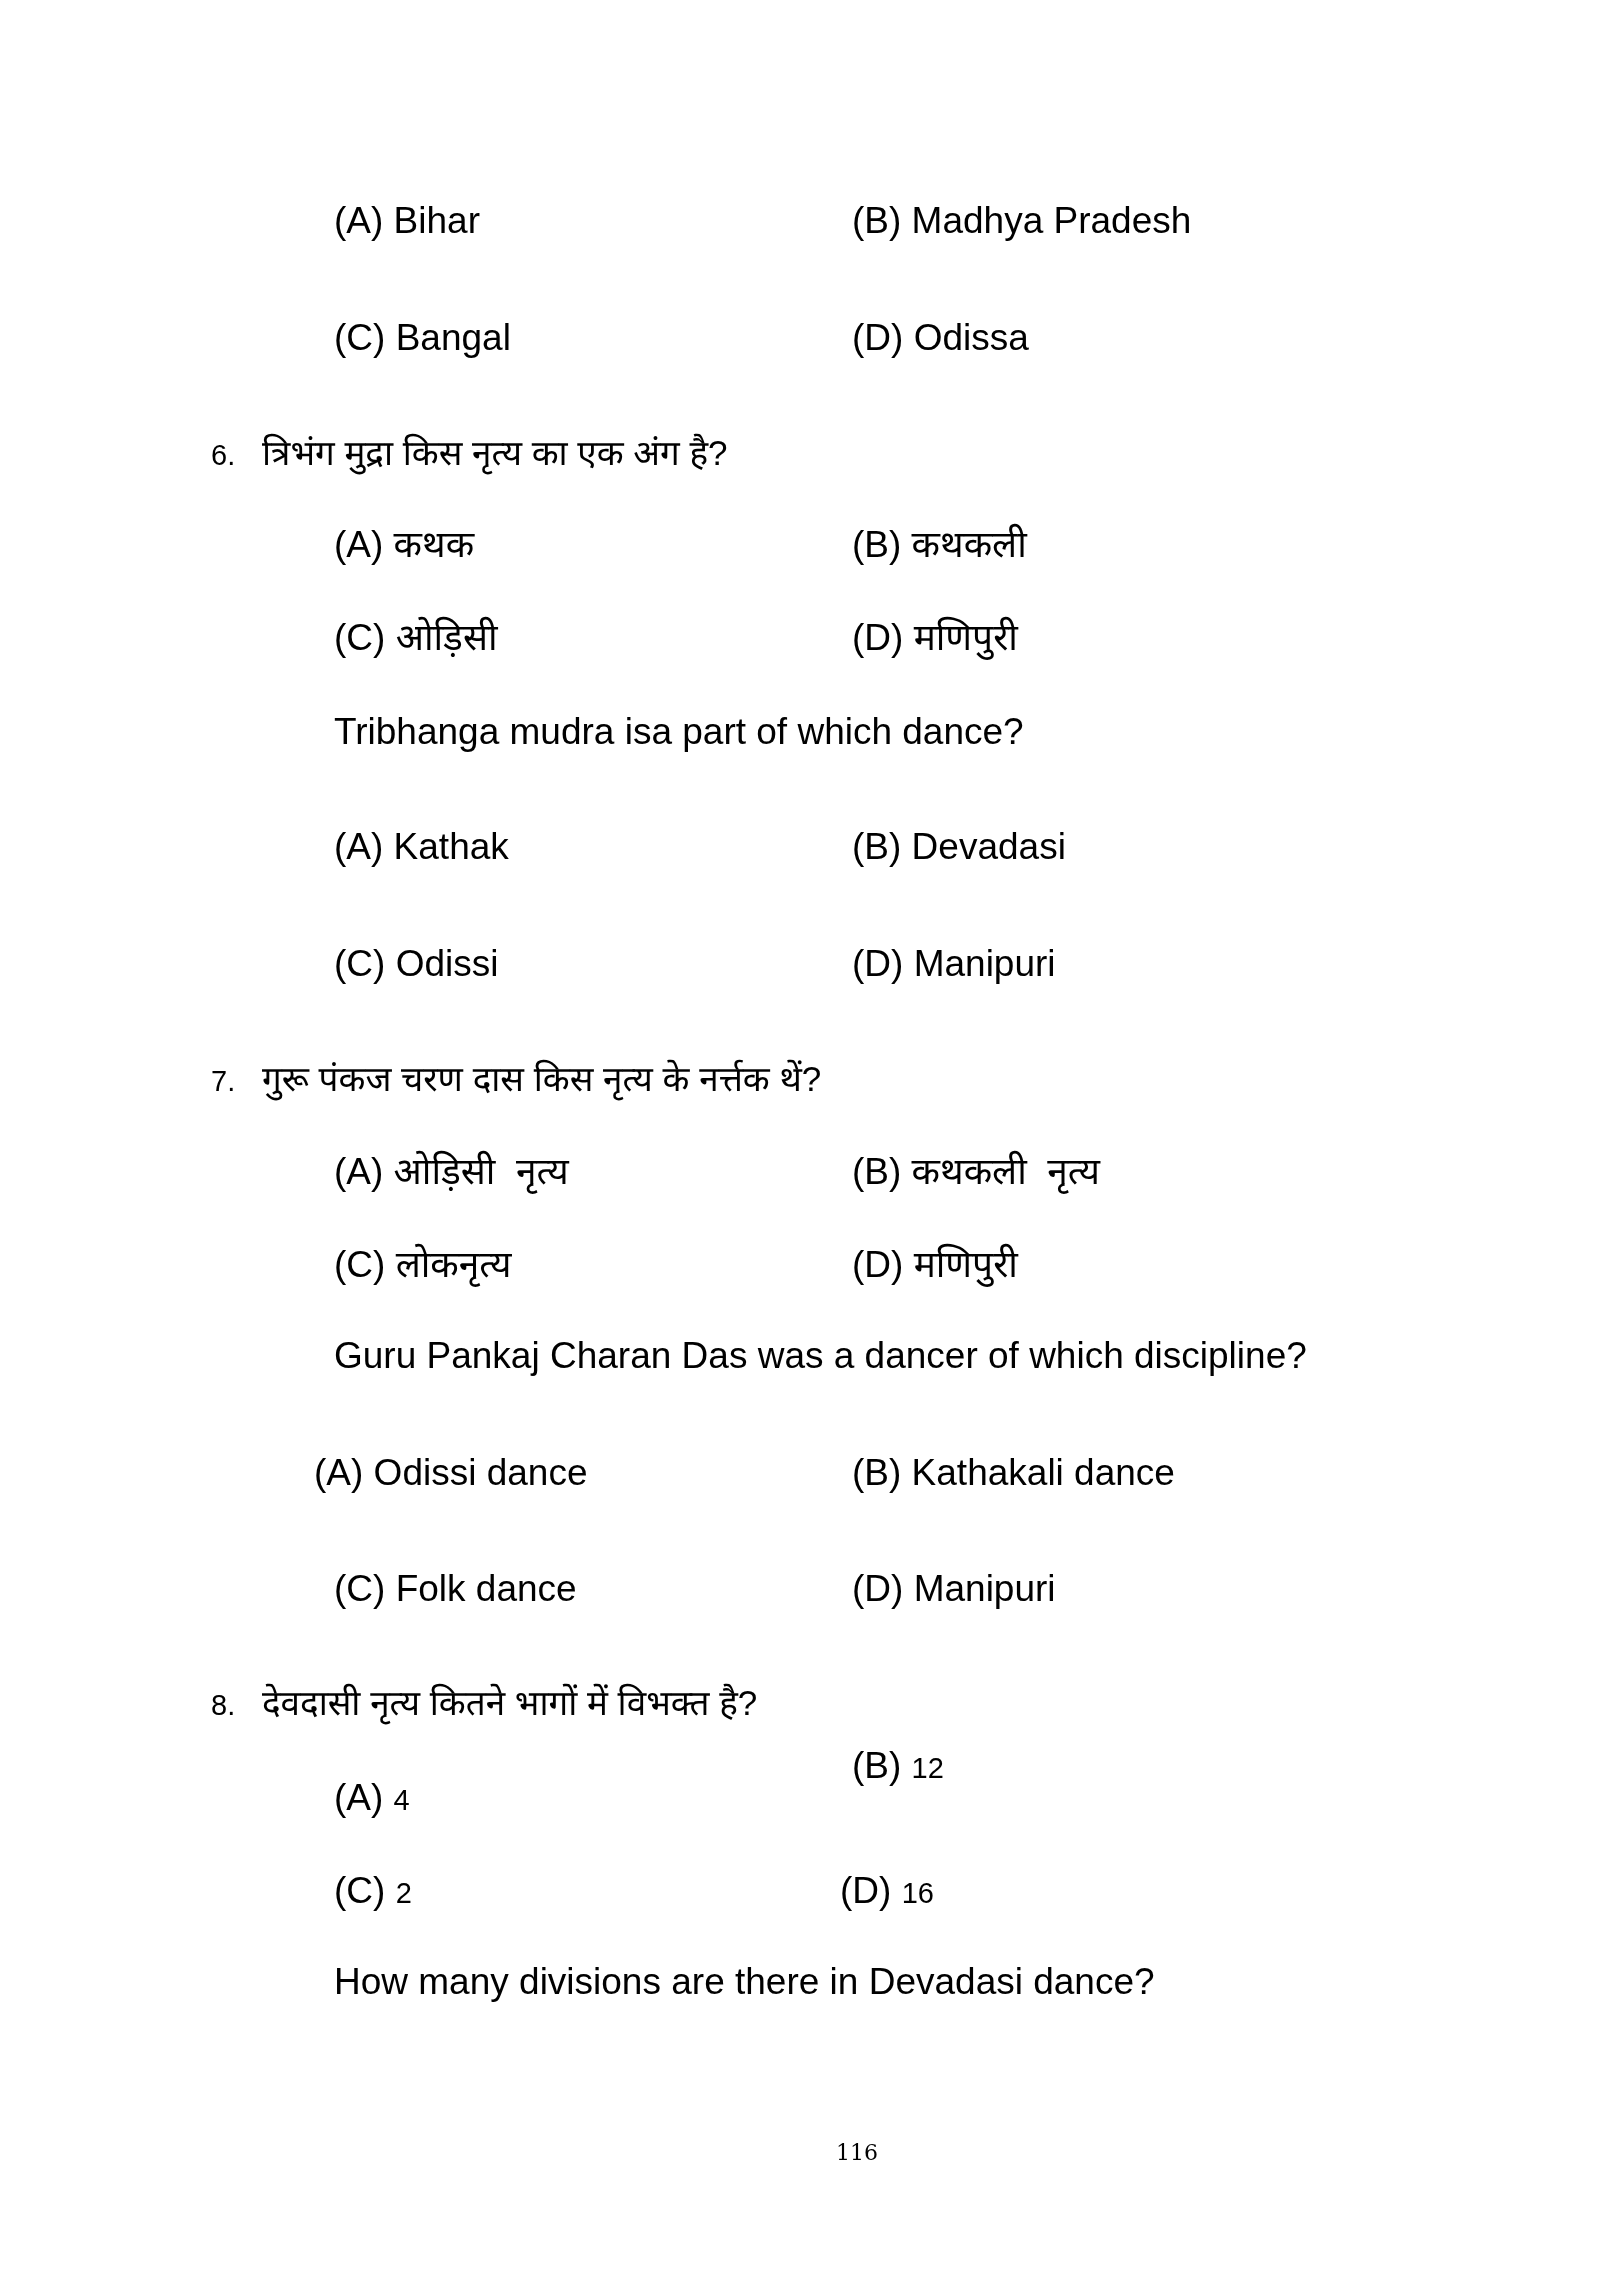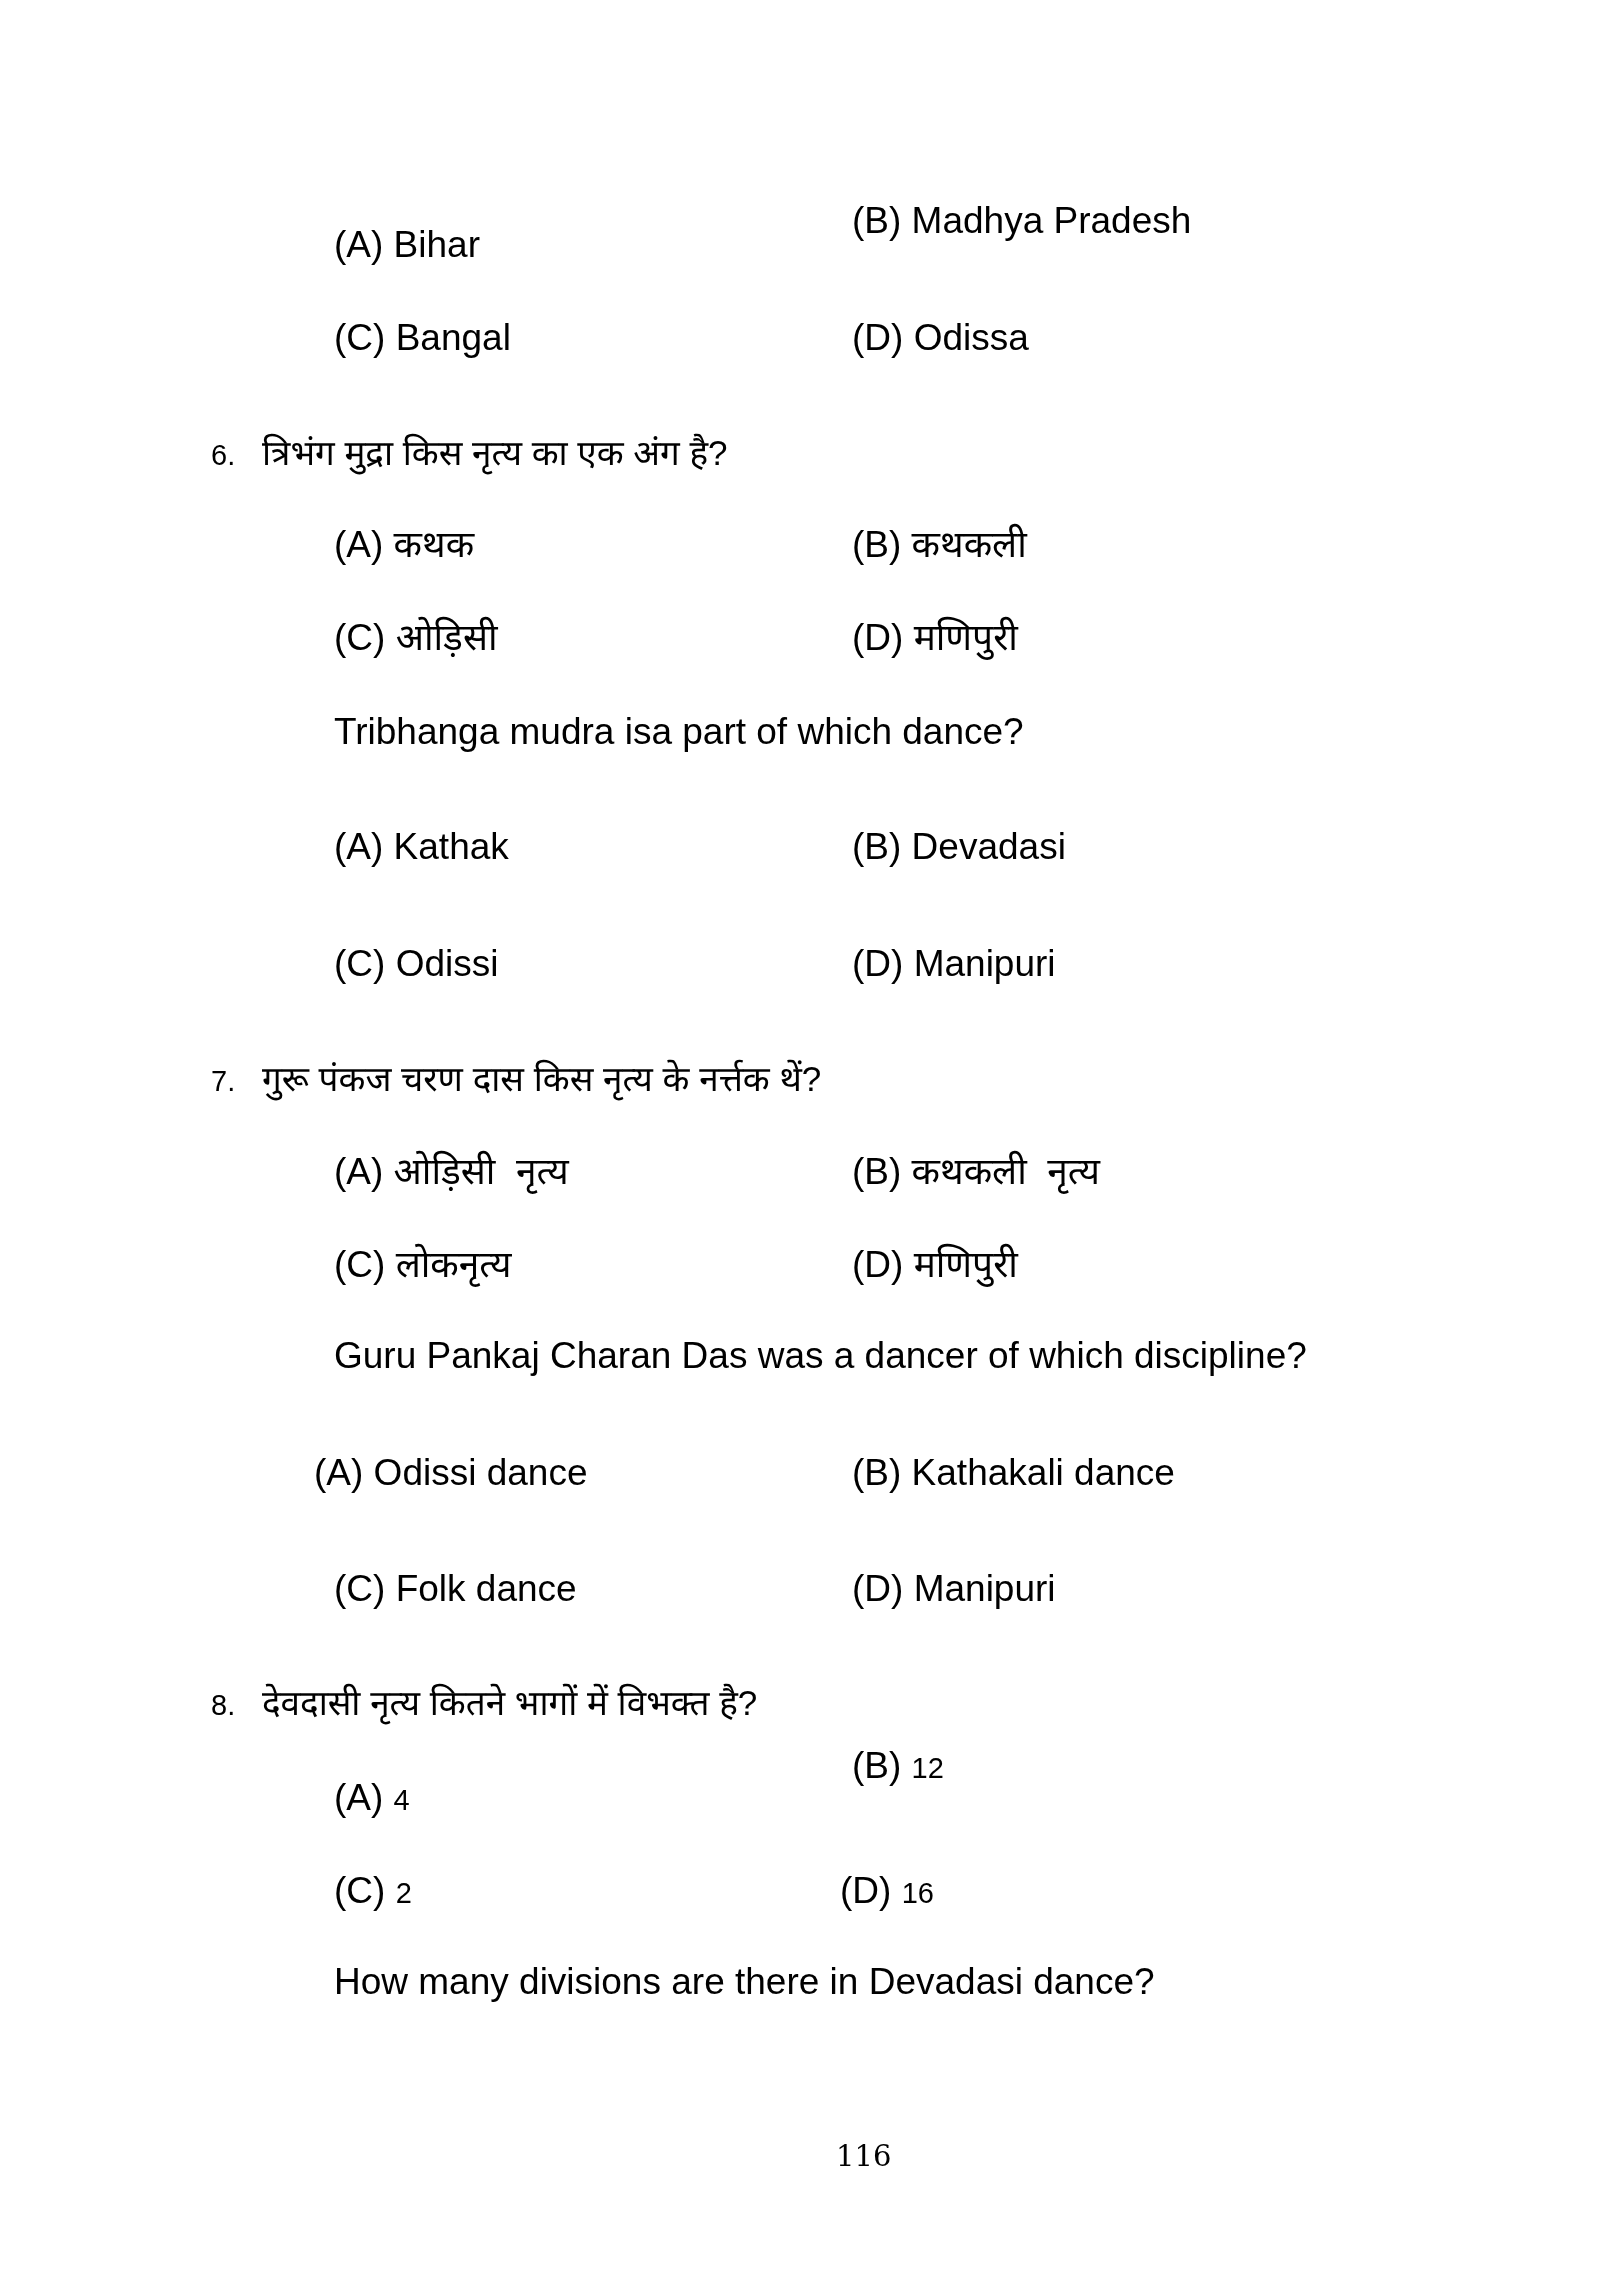--- a/index.html
+++ b/index.html
@@ -4,26 +4,26 @@
 <style>
   html, body { margin:0; padding:0; background:#ffffff; }
   body { width:1621px; height:2293px; position:relative; overflow:hidden;
          font-family:"Liberation Sans", "DejaVu Sans", sans-serif; color:#000; }
   .ln { position:absolute; white-space:nowrap; line-height:1; }
   .opt { font-size:37px; }
   .opt .val-small { font-size:29px; }
   .q { font-size:35px; }
   .q .num { font-size:29px; display:inline-block; width:51px; }
   .en { font-size:37px; }
-  .pgnum { font-family:"DejaVu Serif", "Liberation Serif", serif; font-size:29px; }
+  .pgnum { font-family:"DejaVu Serif", "Liberation Serif", serif; font-size:22px; }
 </style>
 </head>
 <body>
 
-<div class="ln opt" style="left:334px; top:202px;margin-top:24px;">
+<div class="ln opt" style="left:334px; top:202px;">
   <span>(A)</span>
   <span>Bihar</span>
 </div>
 <div class="ln opt" style="left:852px; top:202px;">
   <span>(B)</span>
   <span>Madhya Pradesh</span>
 </div>
 <div class="ln opt" style="left:334px; top:319px;">
   <span>(C)</span>
   <span>Bangal</span>

